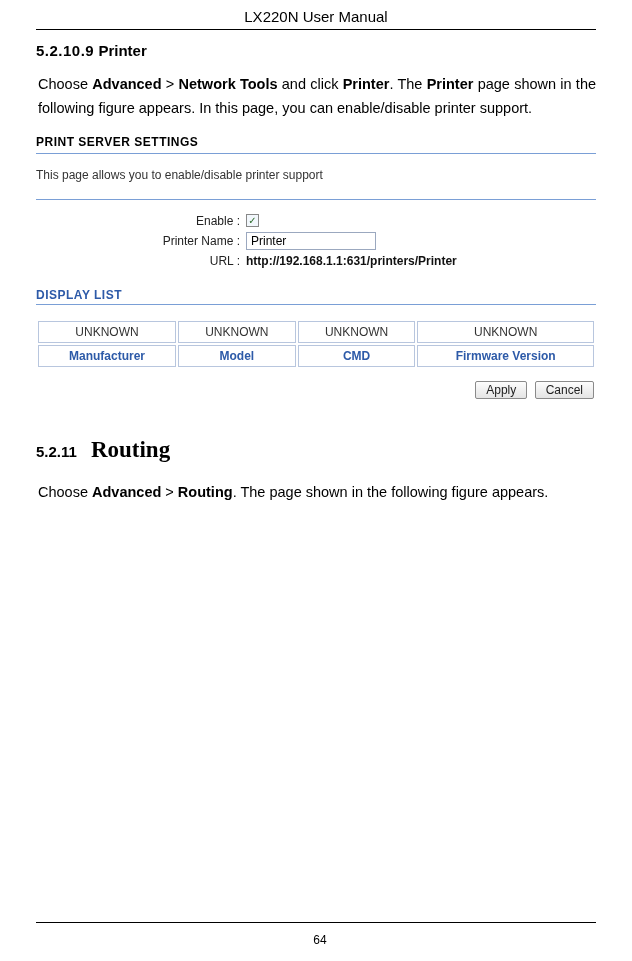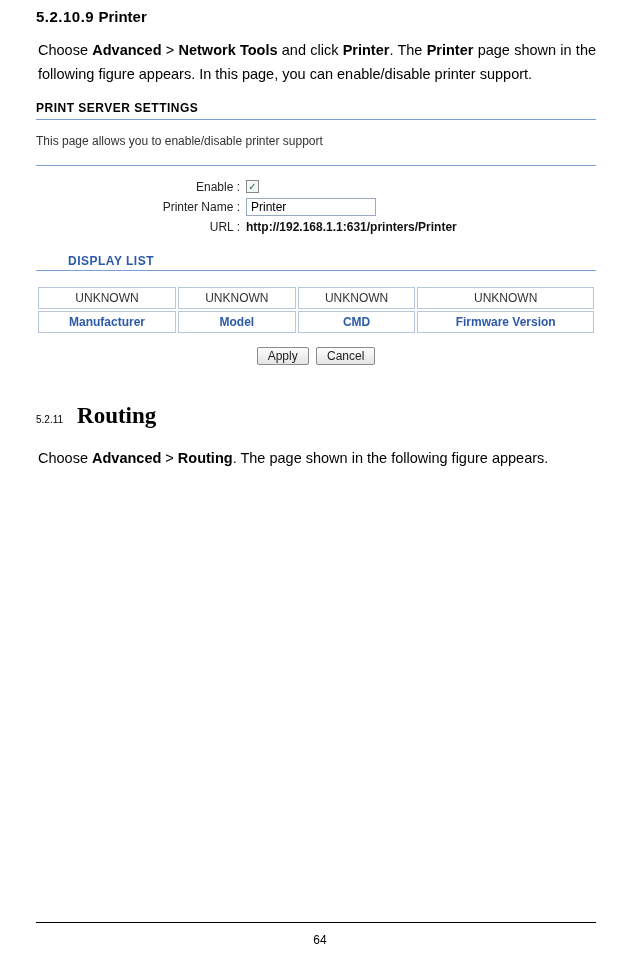--- a/index.html
+++ b/index.html
@@ -95,21 +95,20 @@
       font-weight: bold;
       color: #111;
     }
 
     .display-title {
       color: #2d5aa8;
       font-weight: bold;
       font-size: 12px;
       letter-spacing: 0.5px;
       margin-top: 20px;
-      margin-left: 32px;
     }
     .tbl {
       width: 100%;
       border-collapse: separate;
       border-spacing: 2px;
       margin-top: 6px;
     }
     .tbl th, .tbl td {
       border: 1px solid #b8c6de;
       padding: 3px 4px;
@@ -118,21 +117,21 @@
       background: #fff;
     }
     .tbl th {
       color: #2d5aa8;
       font-weight: bold;
     }
     .tbl td {
       color: #333;
     }
     .btn-row {
-      text-align: center;
+      text-align: right;
       margin-top: 12px;
     }
     .btn {
       display: inline-block;
       border: 1px solid #8a8a8a;
       background: linear-gradient(#fdfdfd, #e4e4e4);
       font-size: 12px;
       padding: 1px 10px;
       border-radius: 2px;
       margin: 0 2px;
@@ -147,22 +146,22 @@
       display: flex;
       align-items: baseline;
       gap: 14px;
     }
     .routing-title {
       font-family: Georgia, "Times New Roman", serif;
       font-size: 23px;
       font-weight: bold;
     }
     .routing-num {
-      font-size: 10px;
-      font-weight: normal;
+      font-size: 15px;
+      font-weight: bold;
     }
 
     .footer-line {
       position: absolute;
       bottom: 38px;
       left: 36px;
       right: 36px;
       border-top: 1.5px solid #000;
     }
     .page-number {
@@ -172,20 +171,21 @@
       right: 0;
       text-align: center;
       font-size: 12px;
     }
   </style>
 </head>
 <body>
 
 <div class="page">
 
+  <div class="doc-header">LX220N User Manual</div>
 
   <div class="sec-heading-1">
     <span class="sec-number-1">5.2.10.9</span>
     <span>Printer</span>
   </div>
 
   <p class="body-p lpad">
     <span>Choose </span><b>Advanced</b><span> &gt; </span><b>Network Tools</b><span> and click </span><b>Printer</b><span>. The </span><b>Printer</b><span> page shown in the following figure appears. In this page, you can enable/disable printer support.</span>
   </p>
 

